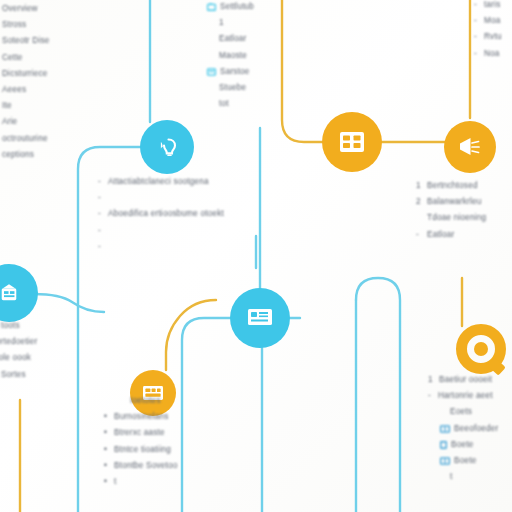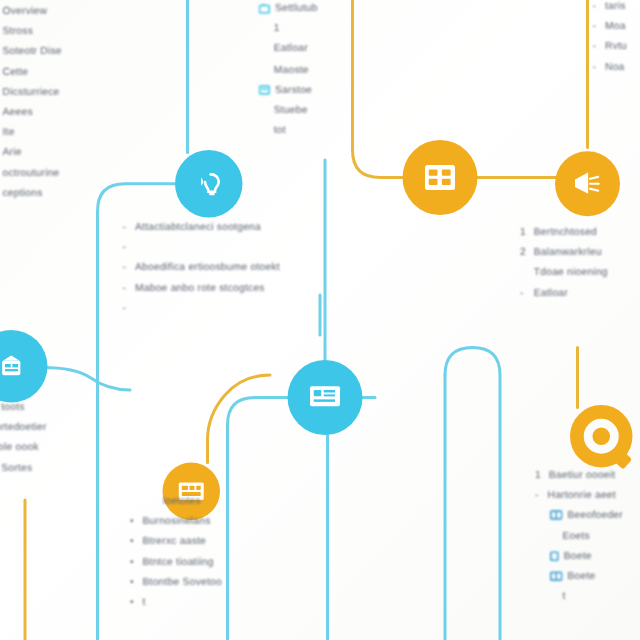--- a/index.html
+++ b/index.html
@@ -292,21 +292,20 @@
       </div>
     <div class="row">
         <span class="bullet">-</span>
       </div>
     <div class="row">
         <span class="bullet">-</span>
         <span>Aboedifica ertioosbume otoekt</span>
       </div>
     <div class="row">
         <span class="bullet">-</span>
-        <span>Maboe anbo rote stcogtces</span>
       </div>
     <div class="row">
         <span class="bullet">-</span>
       </div>
   </div>
 
   <div class="tblock" style="left:416px; top:178px;">
     <div class="row">
         <span class="num">1</span>
         <span>Bertnchtosed</span>
@@ -367,33 +366,33 @@
   </div>
 
   <div class="tblock clip-right" style="left:428px; top:372px;">
     <div class="row">
       <span class="num">1</span>
       <span>Baetiur oooeit</span>
     </div>
     <div class="row">
       <span class="bullet">-</span>
       <span>Hartonrie aeet</span>
+    </div>
+    <div class="row indent-2">
+      <span>Eoets</span>
     </div>
     <div class="row indent-1">
       <span class="glyph">
         <svg width="10" height="8" viewBox="0 0 11 9">
             <rect x="0.6" y="1" width="9.8" height="7" rx="1" fill="none" stroke="#3b9fd4" stroke-width="1.5"></rect>
             <line x1="5.5" y1="1.6" x2="5.5" y2="7.4" stroke="#3b9fd4" stroke-width="1.3"></line>
           </svg>
       </span>
       <span>Beeofoeder</span>
     </div>
-    <div class="row indent-2">
-      <span>Eoets</span>
-    </div>
     <div class="row indent-1">
       <span class="glyph">
         <svg width="7" height="8" viewBox="0 0 8 9">
             <rect x="0.8" y="0.8" width="6.4" height="7.4" rx="0.8" fill="none" stroke="#3b9fd4" stroke-width="1.5"></rect>
           </svg>
       </span>
       <span>Boete</span>
     </div>
     <div class="row indent-1">
       <span class="glyph">

